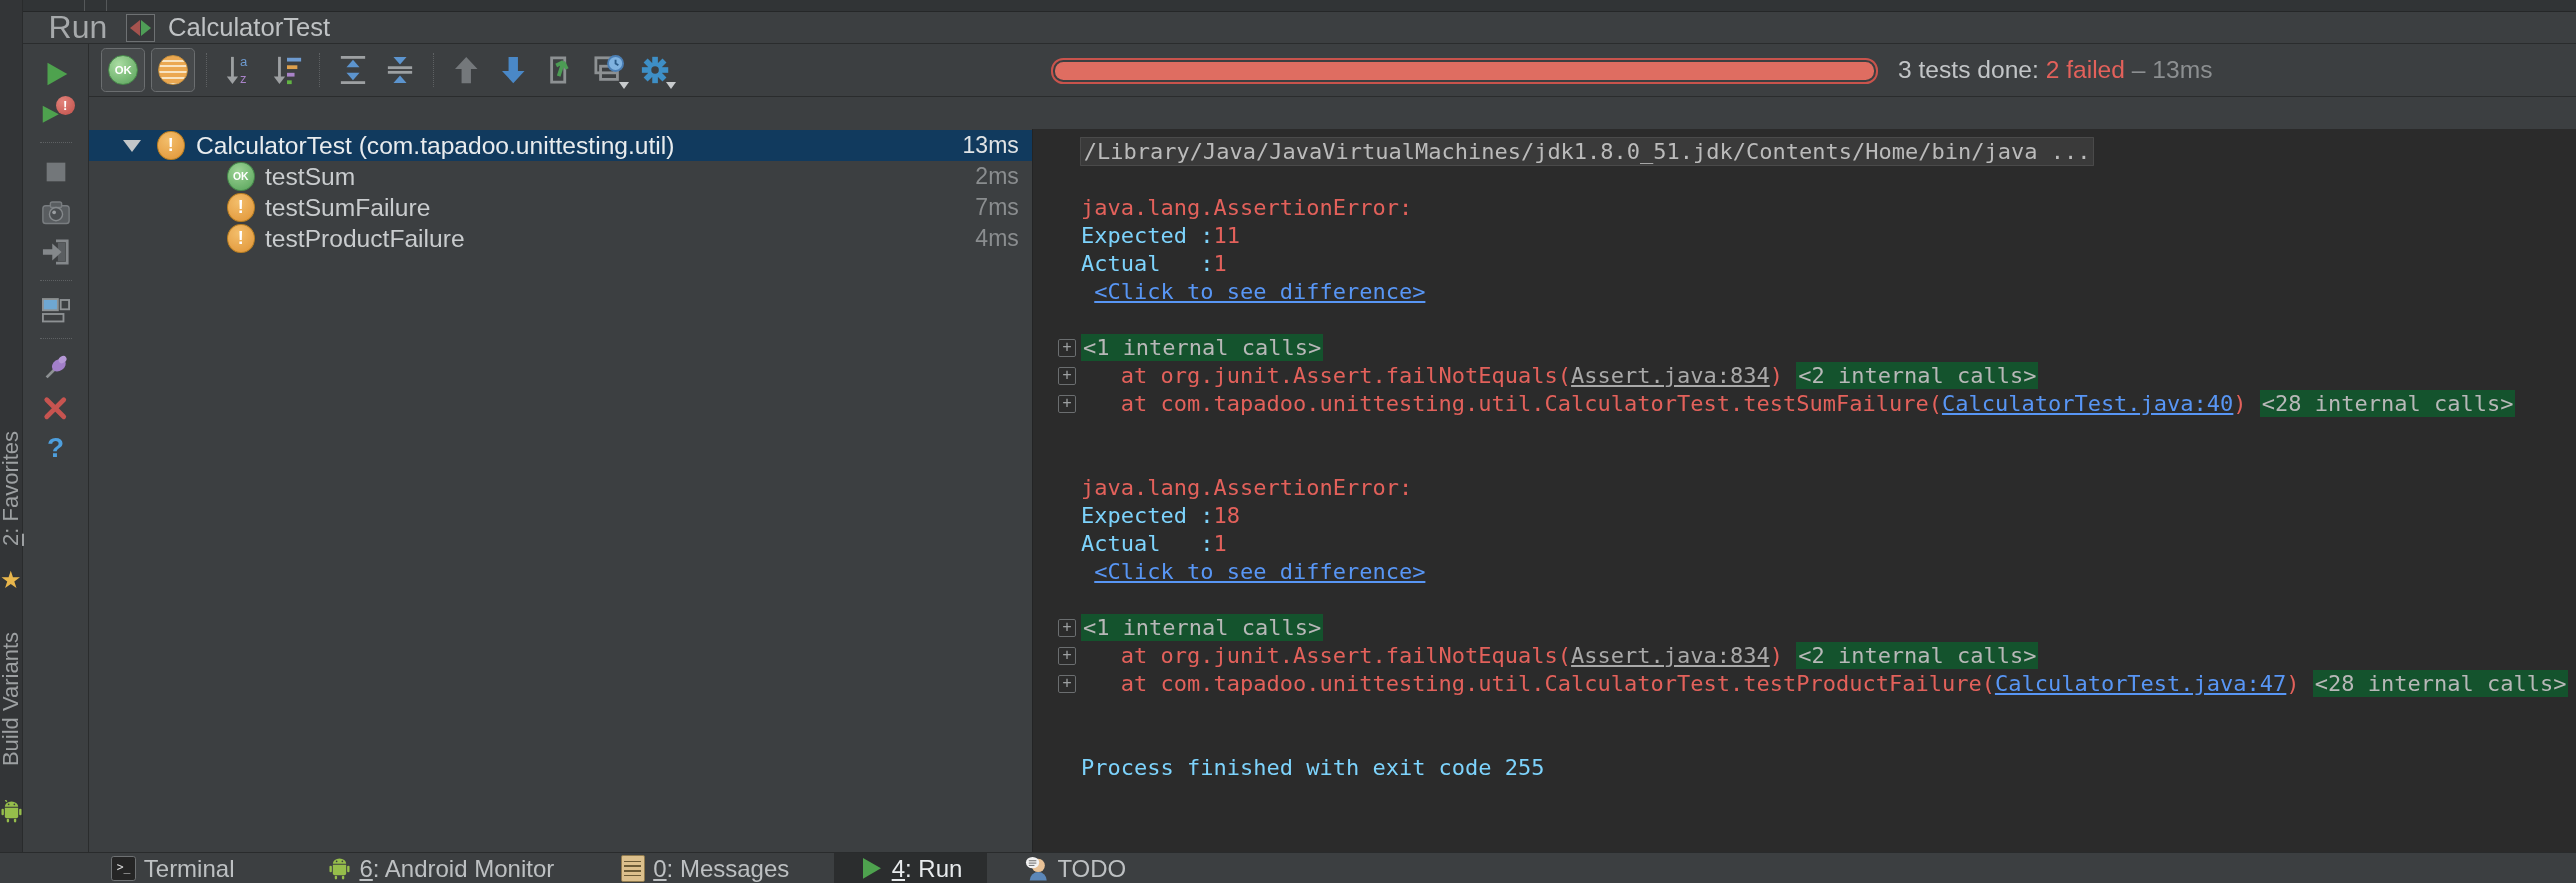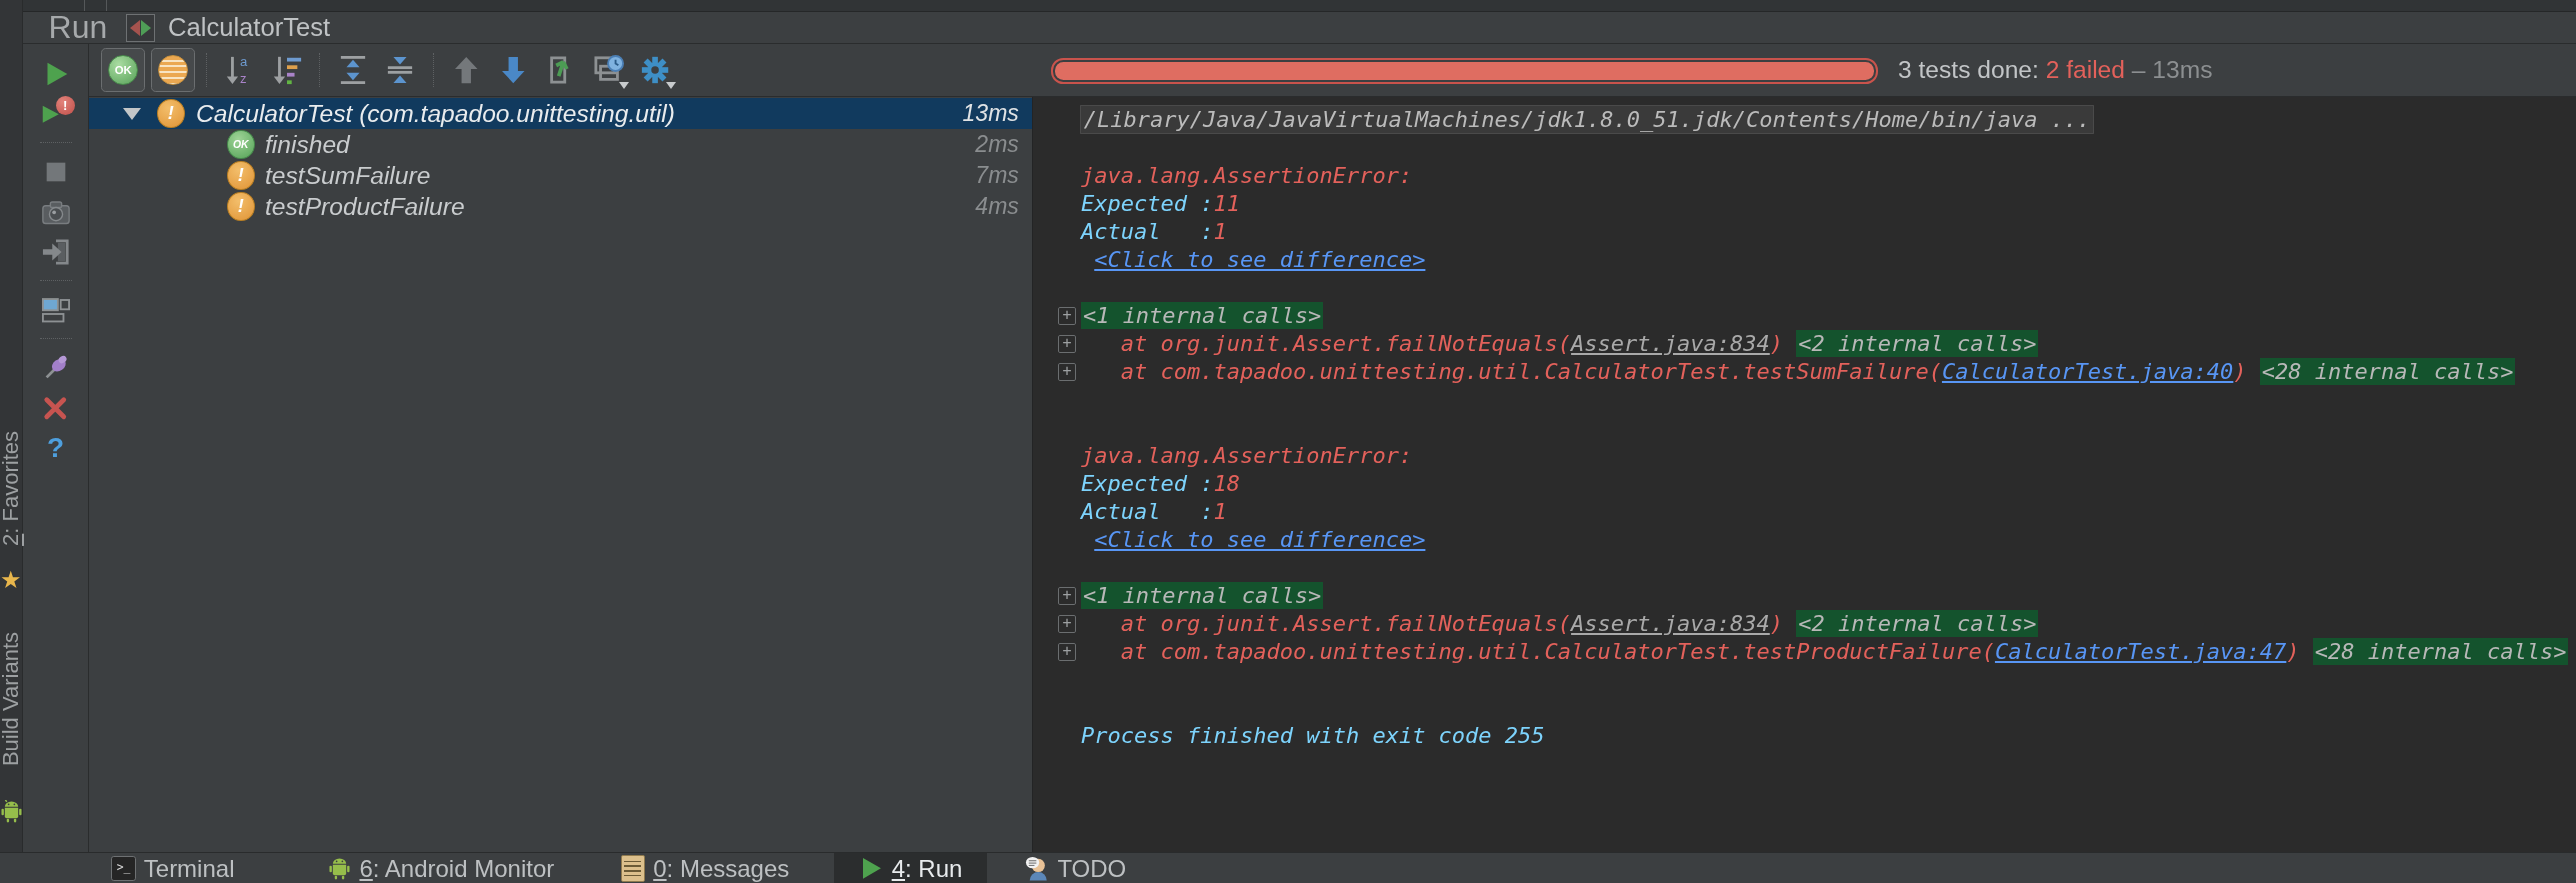--- a/index.html
+++ b/index.html
@@ -27,42 +27,42 @@
   
   .left-col{width:65px;border-right:0.9px solid #2A2C2D;flex:none;display:flex;flex-direction:column;
         align-items:center;padding-top:9.5px;}
   .vbtn{width:42px;height:40px;display:flex;align-items:center;justify-content:center;position:relative;flex:none;}
   .hsep{width:32px;border-top:1.9px dotted #5E6163;margin:8.5px 0;flex:none;}
   .badge{position:absolute;top:1.9px;right:1.9px;width:19px;height:19px;border-radius:50%;
         background:radial-gradient(circle at 35% 30%,#E2837B,#C14F49);color:#fff;font-size:13.2px;font-weight:bold;
         display:flex;align-items:center;justify-content:center;}
   .help-q{font-size:28px;font-weight:bold;color:#4E9FDD;}
   
-  .right-stack{flex:1;display:flex;flex-direction:column;min-width:0;}
+  .right-stack{flex:1;display:flex;flex-direction:column;min-width:0;gap:32px;}
   .toolbar-row{height:52px;border-bottom:0.9px solid #2A2C2D;display:flex;align-items:center;
         position:relative;flex:none;padding-left:9.5px;}
   .tbtn{width:42px;height:42px;margin:0 2.8px;border-radius:4.7px;display:flex;align-items:center;justify-content:center;flex:none;}
   .tbtn.pressed{border:0.9px solid #6B6E70;background:#46494B;}
   .vsep{height:34px;border-left:1.9px dotted #5E6163;margin:0 8.5px;flex:none;}
   .ball-ok{width:28px;height:28px;border-radius:50%;border:0.9px solid #47894A;
         background:radial-gradient(circle at 35% 30%,#A9DCA1,#58A159);
         color:#FFF;font-size:11.4px;font-weight:bold;display:flex;align-items:center;justify-content:center;}
   .ball-ign{width:28px;height:28px;border-radius:50%;border:0.9px solid #C8913D;
         background:repeating-linear-gradient(180deg,#EBA851 0 3.8px,#F8E4C2 3.8px 5.7px);}
   .dd{position:absolute;right:0.9px;bottom:2.8px;width:0;height:0;border-left:5.7px solid transparent;
         border-right:5.7px solid transparent;border-top:7.6px solid #C8CBCD;}
   
   .progress-wrap{position:absolute;left:962px;top:14px;width:819px;height:18px;
         border:2.8px solid #C9534C;border-radius:12.3px;background:#3C3F41;padding:1.9px;}
   .progress-fill{width:100%;height:100%;border-radius:8.5px;background:#DF6D61;}
   .status{position:absolute;left:1809px;top:11.4px;font-size:24.6px;white-space:pre;color:#C2C5C7;}
   .status .fail{color:#E3615B;}
   .status .dim{color:#8C8F91;}
   
-  .panels{flex:1;display:flex;min-height:0;font-style:italic;}
+  .panels{flex:1;display:flex;min-height:0;}
   .tree{width:943px;border-right:0.9px solid #232425;flex:none;background:#3C3F41;padding-top:0.9px;}
   .trow{height:31px;display:flex;align-items:center;font-size:24.6px;color:#C9CCCE;position:relative;}
   .trow.selected{background:#113A5E;color:#E9ECEE;}
   .twisty{position:absolute;left:34px;width:0;height:0;border-left:9.5px solid transparent;
         border-right:9.5px solid transparent;border-top:12.3px solid #C3C6C8;}
   .ticon{position:absolute;width:25.6px;height:27.4px;border-radius:50%;display:flex;align-items:center;
         justify-content:center;font-weight:bold;color:#fff;}
   .ticon.err{background:radial-gradient(circle at 40% 30%,#F3BE6B,#E09436);border:0.9px solid #B97F24;font-size:18px;}
   .ticon.err::after{content:"!";}
   .ticon.ok{background:radial-gradient(circle at 40% 30%,#9ED496,#55A258);border:0.9px solid #46874B;font-size:10.4px;}
@@ -305,21 +305,21 @@
 
             <div class="tree">
               <div class="trow selected">
                 <span class="twisty"></span>
                 <span class="ticon err root-i"></span>
                 <span class="tlabel root-l">CalculatorTest (com.tapadoo.unittesting.util)</span>
                 <span class="tdur">13ms</span>
               </div>
               <div class="trow">
                 <span class="ticon ok child-i"></span>
-                <span class="tlabel child-l">finished</span>
+                <span class="tlabel child-l">testSum</span>
                 <span class="tdur">2ms</span>
               </div>
               <div class="trow">
                 <span class="ticon err child-i"></span>
                 <span class="tlabel child-l">testSumFailure</span>
                 <span class="tdur">7ms</span>
               </div>
               <div class="trow">
                 <span class="ticon err child-i"></span>
                 <span class="tlabel child-l">testProductFailure</span>

